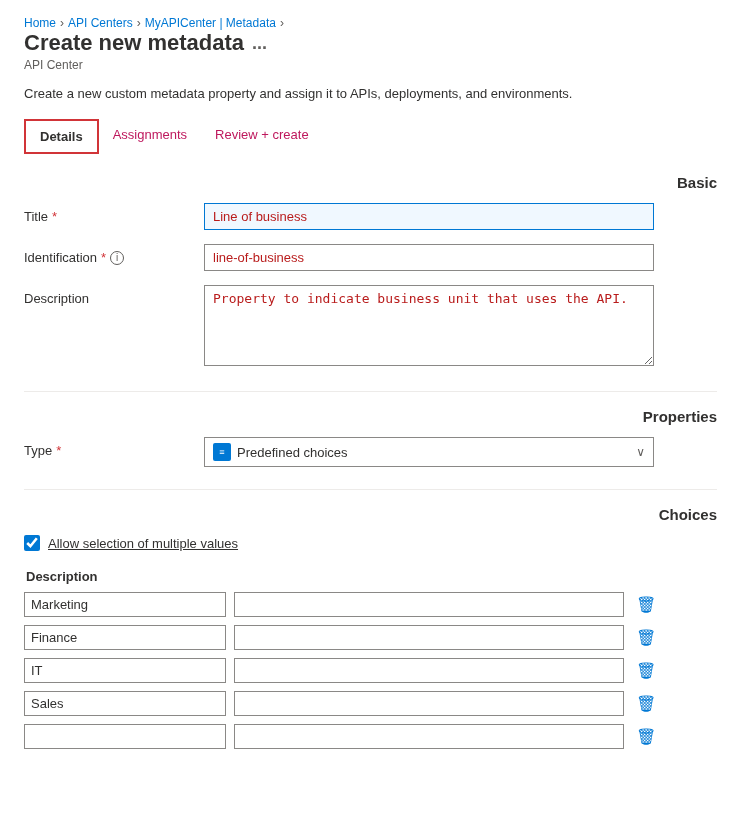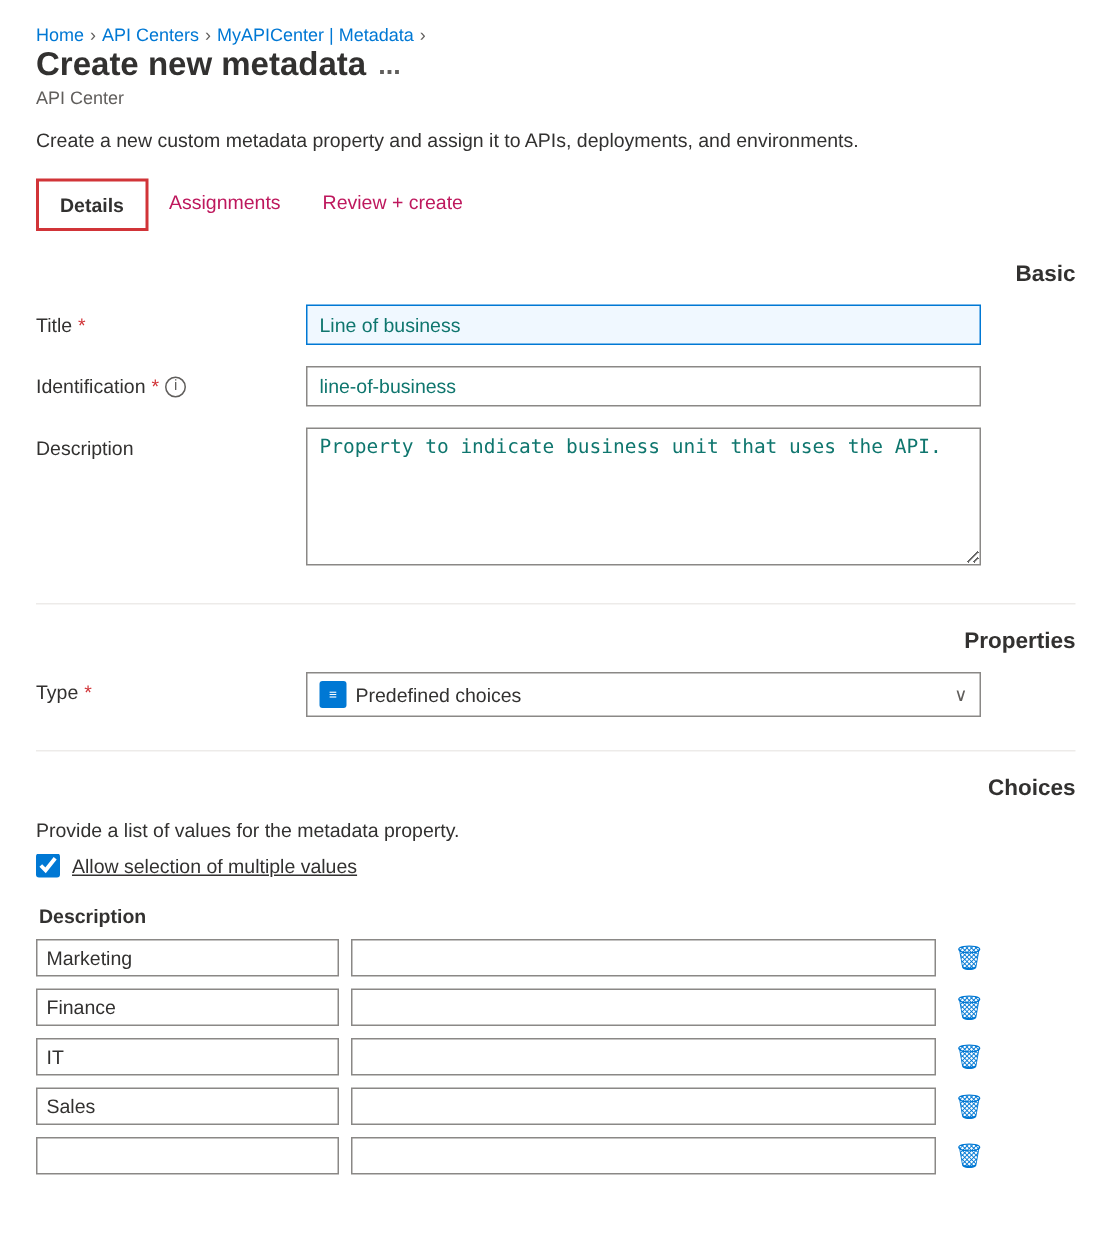--- a/index.html
+++ b/index.html
@@ -104,30 +104,30 @@
     }
     .form-control {
       flex: 1;
       max-width: 450px;
     }
     .text-input {
       width: 100%;
       padding: 5px 8px;
       border: 1px solid #8a8886;
       font-size: 13px;
-      color: #0f766e;
+      color: #b91c1c;
       background: #fff;
       outline: none;
     }
     .text-input.highlighted {
       background: #f0f8ff;
       border-color: #0078d4;
     }
     textarea.text-input {
-      height: 92px;
+      height: 81px;
       resize: vertical;
     }
     .select-control {
       width: 100%;
       max-width: 450px;
       padding: 5px 8px;
       border: 1px solid #8a8886;
       font-size: 13px;
       color: #323130;
       background: #fff;
@@ -318,21 +318,20 @@
         <span class="chevron-down">∨</span>
       </div>
     </div>
   </div>
 </div>
 
 <hr class="divider">
 
 <div class="choices-section">
   <div class="section-label">Choices</div>
-  <div class="choices-description">Provide a list of values for the metadata property.</div>
 
   <div class="checkbox-row">
     <input type="checkbox" class="checkbox-input" checked="" style="">
     <label class="checkbox-label">Allow selection of multiple values</label>
   </div>
 
   <div class="choices-table-header">
     <div class="col-desc-header">Description</div>
   </div>
 

